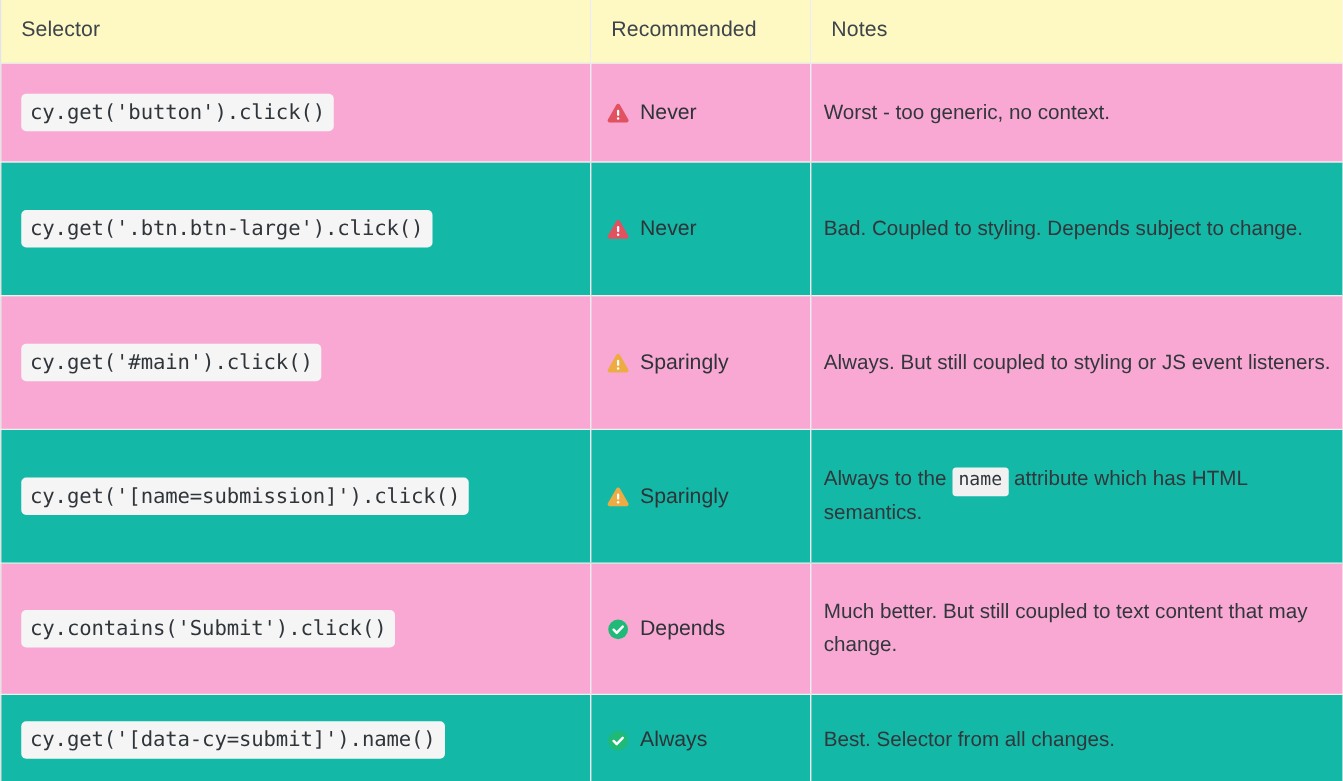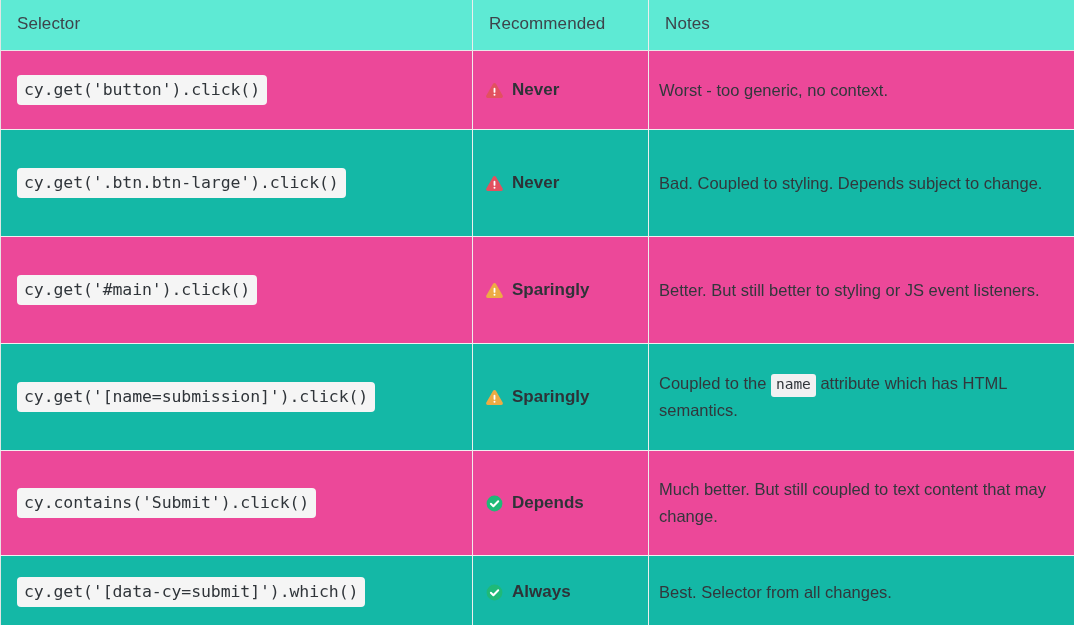--- a/index.html
+++ b/index.html
@@ -32,41 +32,41 @@
   table.selector-table col.col-notes { width: 426px; }
 
   thead th {
     text-align: left;
     font-weight: 400;
     font-size: 17px;
     color: #3d444b;
     padding: 14px 16px 16px 16px;
     border-bottom: 1px solid #e8e8e8;
     border-left: 1px solid #ededed;
-    background: #5eead4;
+    background: #fef9c3;
     vertical-align: top;
     letter-spacing: 0.1px;
   }
   thead th:first-child { border-left: 1px solid #e4e4e4; }
   thead th:last-child { border-right: 1px solid #ededed; margin-top: 10px; }
 
   tbody td {
     border-left: 1px solid #ededed;
     border-bottom: 1px solid #f0f0f0;
     padding: 0 16px;
     vertical-align: middle;
     font-size: 16.5px;
     line-height: 1.62;
     color: #32373c;
   }
   tbody td:first-child { border-left: 1px solid #e4e4e4; }
   tbody td:last-child { border-right: 1px solid #ededed; }
 
   tbody tr.row-alt td { background: #14b8a6; }
-  tbody tr.row-plain td { background: #ec4899; }
+  tbody tr.row-plain td { background: #f9a8d4; }
   tbody tr:last-child td { border-bottom: 1px solid #ededed; }
 
   td.cell-selector { padding-left: 16px; padding-right: 8px; }
   td.cell-recommended { padding-left: 12px; }
   td.cell-notes { padding-left: 10px; padding-right: 1px; }
 
   .code-chip {
     display: inline-block;
     font-family: "DejaVu Sans Mono", "Liberation Mono", monospace;
     font-size: 16.5px;
@@ -92,21 +92,20 @@
     vertical-align: baseline;
   }
 
   .rec {
     display: flex;
     align-items: center;
     gap: 8px;
     font-size: 17px;
     color: #2e3338;
     white-space: nowrap;
-    font-weight: bold;
   }
   .rec .glyph {
     width: 19px;
     height: 19px;
     flex: 0 0 19px;
     display: inline-flex;
     align-items: center;
     justify-content: center;
   }
   .rec .glyph svg { display: block; }
@@ -192,42 +191,42 @@
               <svg width="19" height="19" viewBox="0 0 20 20" aria-hidden="true">
                 <path d="M10 2.1c.62 0 1.2.33 1.51.87l7.1 12.3c.31.54.31 1.2 0 1.74-.31.54-.89.87-1.51.87H2.9c-.62 0-1.2-.33-1.51-.87a1.74 1.74 0 0 1 0-1.74l7.1-12.3c.31-.54.89-.87 1.51-.87z" fill="#edab44"></path>
                 <rect x="9.05" y="7.2" width="1.9" height="5.2" rx="0.95" fill="#ffffff"></rect>
                 <circle cx="10" cy="14.5" r="1.05" fill="#ffffff"></circle>
               </svg>
             </span>
             <span>Sparingly</span>
           </span>
         </td>
         <td class="cell-notes">
-          <span class="notes-text"><span>Better. But still better to styling or JS event listeners.</span></span>
+          <span class="notes-text"><span>Always. But still coupled to styling or JS event listeners.</span></span>
         </td>
       </tr>
 
       <tr class="row-alt r4">
         <td class="cell-selector">
           <code class="code-chip">cy.get('[name=submission]').click()</code>
         </td>
         <td class="cell-recommended">
           <span class="rec">
             <span class="glyph">
               <svg width="19" height="19" viewBox="0 0 20 20" aria-hidden="true">
                 <path d="M10 2.1c.62 0 1.2.33 1.51.87l7.1 12.3c.31.54.31 1.2 0 1.74-.31.54-.89.87-1.51.87H2.9c-.62 0-1.2-.33-1.51-.87a1.74 1.74 0 0 1 0-1.74l7.1-12.3c.31-.54.89-.87 1.51-.87z" fill="#edab44"></path>
                 <rect x="9.05" y="7.2" width="1.9" height="5.2" rx="0.95" fill="#ffffff"></rect>
                 <circle cx="10" cy="14.5" r="1.05" fill="#ffffff"></circle>
               </svg>
             </span>
             <span>Sparingly</span>
           </span>
         </td>
         <td class="cell-notes">
-          <span class="notes-text"><span>Coupled to the </span><code class="code-inline">name</code><span> attribute which has HTML semantics.</span></span>
+          <span class="notes-text"><span>Always to the </span><code class="code-inline">name</code><span> attribute which has HTML semantics.</span></span>
         </td>
       </tr>
 
       <tr class="row-plain r5">
         <td class="cell-selector">
           <code class="code-chip">cy.contains('Submit').click()</code>
         </td>
         <td class="cell-recommended">
           <span class="rec">
             <span class="glyph">
@@ -239,21 +238,21 @@
             <span>Depends</span>
           </span>
         </td>
         <td class="cell-notes">
           <span class="notes-text"><span>Much better. But still coupled to text content that may change.</span></span>
         </td>
       </tr>
 
       <tr class="row-alt r6">
         <td class="cell-selector">
-          <code class="code-chip">cy.get('[data-cy=submit]').which()</code>
+          <code class="code-chip">cy.get('[data-cy=submit]').name()</code>
         </td>
         <td class="cell-recommended">
           <span class="rec">
             <span class="glyph">
               <svg width="19" height="19" viewBox="0 0 20 20" aria-hidden="true">
                 <circle cx="10" cy="10" r="8.3" fill="#1fb978"></circle>
                 <path d="M6.2 10.3l2.6 2.6 5.1-5.3" fill="none" stroke="#ffffff" stroke-width="2.1" stroke-linecap="round" stroke-linejoin="round"></path>
               </svg>
             </span>
             <span>Always</span>

